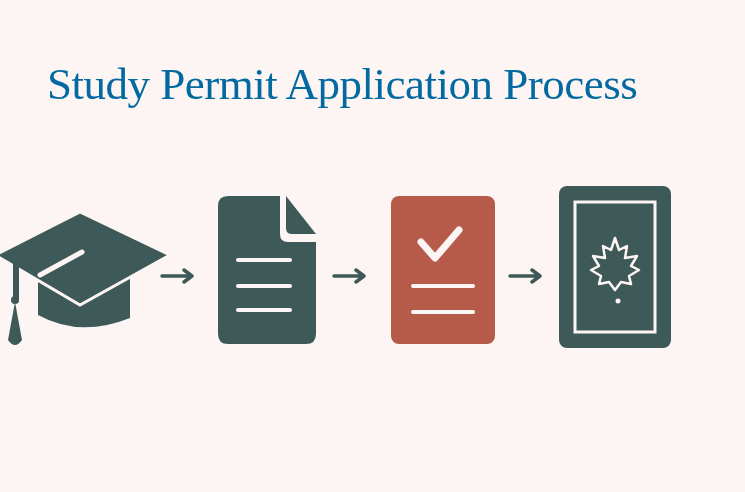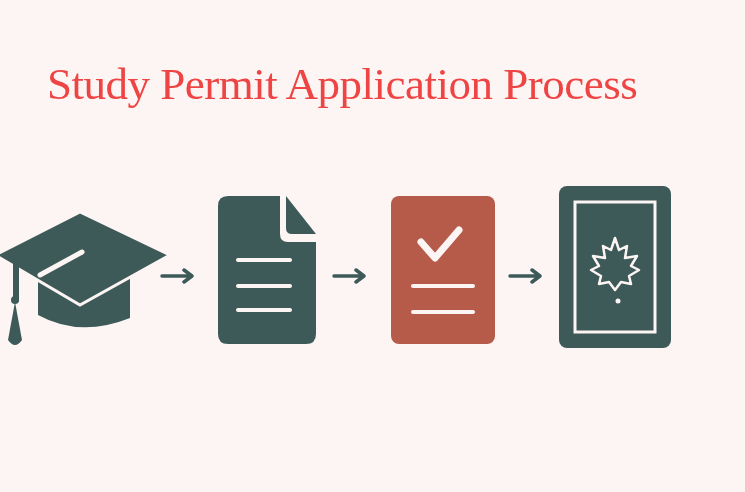--- a/index.html
+++ b/index.html
@@ -13,21 +13,21 @@
       position: relative;
       overflow: hidden;
       font-family: "DejaVu Serif", "Liberation Serif", serif;
     }
     .title {
       position: absolute;
       left: 47px;
       top: 56px;
       font-family: "Liberation Serif", "DejaVu Serif", serif;
       font-size: 45px;
-      color: #ef4444;
+      color: #0369a1;
       letter-spacing: -0.5px;
       white-space: nowrap;
       line-height: 56px;
     }
     .step {
       position: absolute;
     }
     .arrow {
       position: absolute;
     }

